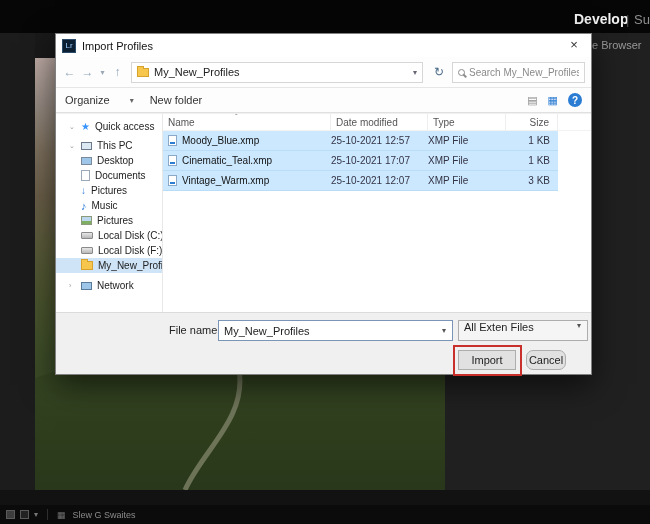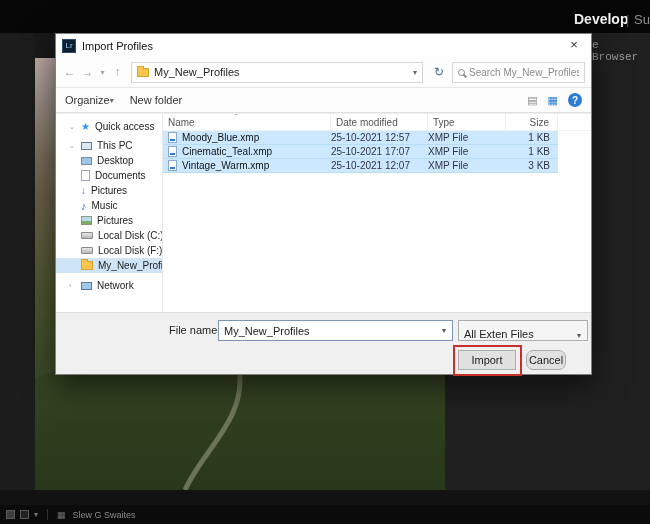--- a/index.html
+++ b/index.html
@@ -9,21 +9,21 @@
   
   .lr-topbar { position:absolute; left:0; top:0; width:650px; height:33px; background:#060606; }
   .develop { position:absolute; left:574px; top:11px; color:#f2f2f2; font-size:14px; font-weight:bold; }
   .lr-sep { position:absolute; left:626px; top:12px; color:#4d4d4d; font-size:13px; }
   .su { position:absolute; left:634px; top:12px; color:#8f8f8f; font-size:13px; }
   .lr-left-rail { position:absolute; left:0; top:33px; width:35px; height:457px; background:#1c1c1c; }
   .lr-photo { position:absolute; left:35px; top:58px; width:410px; height:432px;
     background:linear-gradient(180deg,#bdaaa4 0%,#9a8e86 10%,#7c6f5c 22%,#6b5f49 32%,#5c5c3c 42%,#4d552f 54%,#41502a 66%,#374724 78%,#2c3b1c 90%,#25331a 100%); }
   .lr-photo svg { position:absolute; left:0; top:0; }
   .lr-right-panel { position:absolute; left:445px; top:33px; width:205px; height:457px; background:#202020; }
-  .browser-label { position:absolute; left:147px; top:6px; color:#9a9a9a; font-size:11px;font-family:Liberation Mono, monospace; }
+  .browser-label { position:absolute; left:147px; top:6px; color:#9a9a9a; font-size:11px; }
   .lr-bottom { position:absolute; left:0; top:490px; width:650px; height:15px; background:#121212; }
   .lr-filmstrip { position:absolute; left:0; top:505px; width:650px; height:19px; background:#0b0b0b; display:flex; align-items:center; gap:5px; padding:0 6px; }
   .fs-box { width:9px; height:9px; background:#3d3d3d; border:1px solid #5a5a5a; }
   .fs-box.outline { background:#222; }
   .fs-chev { color:#777; font-size:8px; }
   .fs-div { width:1px; height:11px; background:#2e2e2e; margin:0 4px; }
   .fs-grid { color:#6f6f6f; font-size:9px; }
   .fs-text { color:#8a8a8a; font-size:9px; margin-left:2px; }
 
   
@@ -45,21 +45,21 @@
   .crumb-spacer { flex:1; }
   .crumb-caret { color:#667; font-size:8px; }
   .refresh-btn { width:20px; text-align:center; color:#4a6a8a; font-size:12px; }
   .searchbox { width:133px; height:21px; background:#fff; border:1px solid #d6d6d6; display:flex; align-items:center; padding:0 5px; gap:4px; }
   .mag { width:7px; height:7px; border:1.5px solid #8a8a8a; border-radius:50%; position:relative; flex:none; }
   .mag::after { content:""; position:absolute; width:4px; height:1.5px; background:#8a8a8a; transform:rotate(45deg); right:-3px; bottom:-2px; }
   .searchbox input { border:none; outline:none; flex:1; min-width:0; font-size:10px; font-family:"Liberation Sans", sans-serif; color:#333; background:transparent; }
   .searchbox input::placeholder { color:#8a8a8a; }
 
   .cmdbar { height:25px; background:#fdfdfd; border-bottom:1px solid #e0e0e0; display:flex; align-items:center; padding:0 9px; gap:16px; }
-  .cmd-item { color:#333; display:flex; align-items:center; gap:0; }
+  .cmd-item { color:#333; display:flex; align-items:center; gap:20px; }
   .cmd-caret { font-size:8px; color:#666; }
   .cmd-right { margin-left:auto; display:flex; align-items:center; gap:10px; }
   .view-icon { color:#8a8a8a; font-size:11px; }
   .cols-icon { color:#2b7cd3; font-size:11px; }
   .help-icon { width:14px; height:14px; border-radius:50%; background:#2b7cd3; color:#fff; font-size:10px; font-weight:bold;
     display:flex; align-items:center; justify-content:center; }
 
   .main { position:absolute; top:80px; left:0; right:0; height:200px; background:#fff; display:flex; }
   .sidebar { width:107px; border-right:1px solid #e8e8e8; padding-top:5px; overflow:hidden; }
   .snode { height:15px; display:flex; align-items:center; gap:5px; padding-left:13px; font-size:10px; color:#222; white-space:nowrap; }
@@ -81,34 +81,34 @@
   .i-network { width:11px; height:8px; border:1px solid #5a7a9a; background:#9ec6e8; }
 
   .filearea { flex:1; position:relative; overflow:hidden; font-size:10px; }
   .cols { display:flex; height:17px; align-items:center; color:#555; border-bottom:1px solid #f2f2f2; position:relative; }
   .hc { border-right:1px solid #eee; height:100%; display:flex; align-items:center; padding-left:5px; }
   .hc-name { width:168px; position:relative; }
   .sort-caret { position:absolute; left:72px; top:-2px; font-size:8px; color:#777; }
   .hc-date { width:97px; }
   .hc-type { width:78px; }
   .hc-size { width:52px; justify-content:flex-end; padding-right:8px; }
-  .row { display:flex; height:14px; align-items:center; width:395px; background:#cce8ff; border-bottom:1px solid #bte0f7; border-bottom:1px solid #b9ddf6; }
+  .row { display:flex; height:20px; align-items:center; width:395px; background:#cce8ff; border-bottom:1px solid #bte0f7; border-bottom:1px solid #b9ddf6; }
   .c-name { width:168px; display:flex; align-items:center; gap:5px; padding-left:5px; color:#111; }
   .ficon { width:9px; height:11px; background:#fff; border:1px solid #8aa8c8; position:relative; flex:none; }
   .ficon::after { content:""; position:absolute; left:1px; bottom:1px; width:5px; height:2px; background:#2b7cd3; }
   .c-date { width:97px; color:#334; }
   .c-type { width:78px; color:#334; }
   .c-size { width:52px; text-align:right; padding-right:8px; color:#334; }
 
   .dlg-footer { position:absolute; left:0; bottom:0; width:100%; height:62px; background:#f0f0f0; border-top:1px solid #dcdcdc; }
   .fn-label { position:absolute; left:113px; top:11px; color:#222; }
   .fn-combo { position:absolute; left:162px; top:7px; width:235px; height:21px; background:#fff; border:1px solid #7a95b5; display:flex; align-items:center; }
   .fn-value { flex:1; padding-left:5px; color:#222; }
   .combo-arrow { width:16px; text-align:center; color:#555; font-size:8px; }
-  .ft-combo { position:absolute; left:402px; top:7px; width:130px; height:21px; background:#f5f5f5; border:1px solid #adadad; display:flex; align-items:flex-end; }
+  .ft-combo { position:absolute; left:402px; top:7px; width:130px; height:21px; background:#f5f5f5; border:1px solid #adadad; display:flex; align-items:flex-start; }
   .ft-value { flex:1; padding-left:5px; color:#222; }
   .btn { position:absolute; height:20px; background:#e1e1e1; border:1px solid #adadad; font-size:11px; color:#222;
     display:flex; align-items:center; justify-content:center; font-family:"Liberation Sans", sans-serif; }
   .import-btn { left:402px; top:37px; width:58px; }
   .cancel-btn { left:470px; top:37px; width:40px;border-radius:7px; }
   .annotation { position:absolute; left:397px; top:32px; width:69px; height:31px; border:2px solid #c9302c; pointer-events:none; }
 </style>
 </head>
 <body>
 

